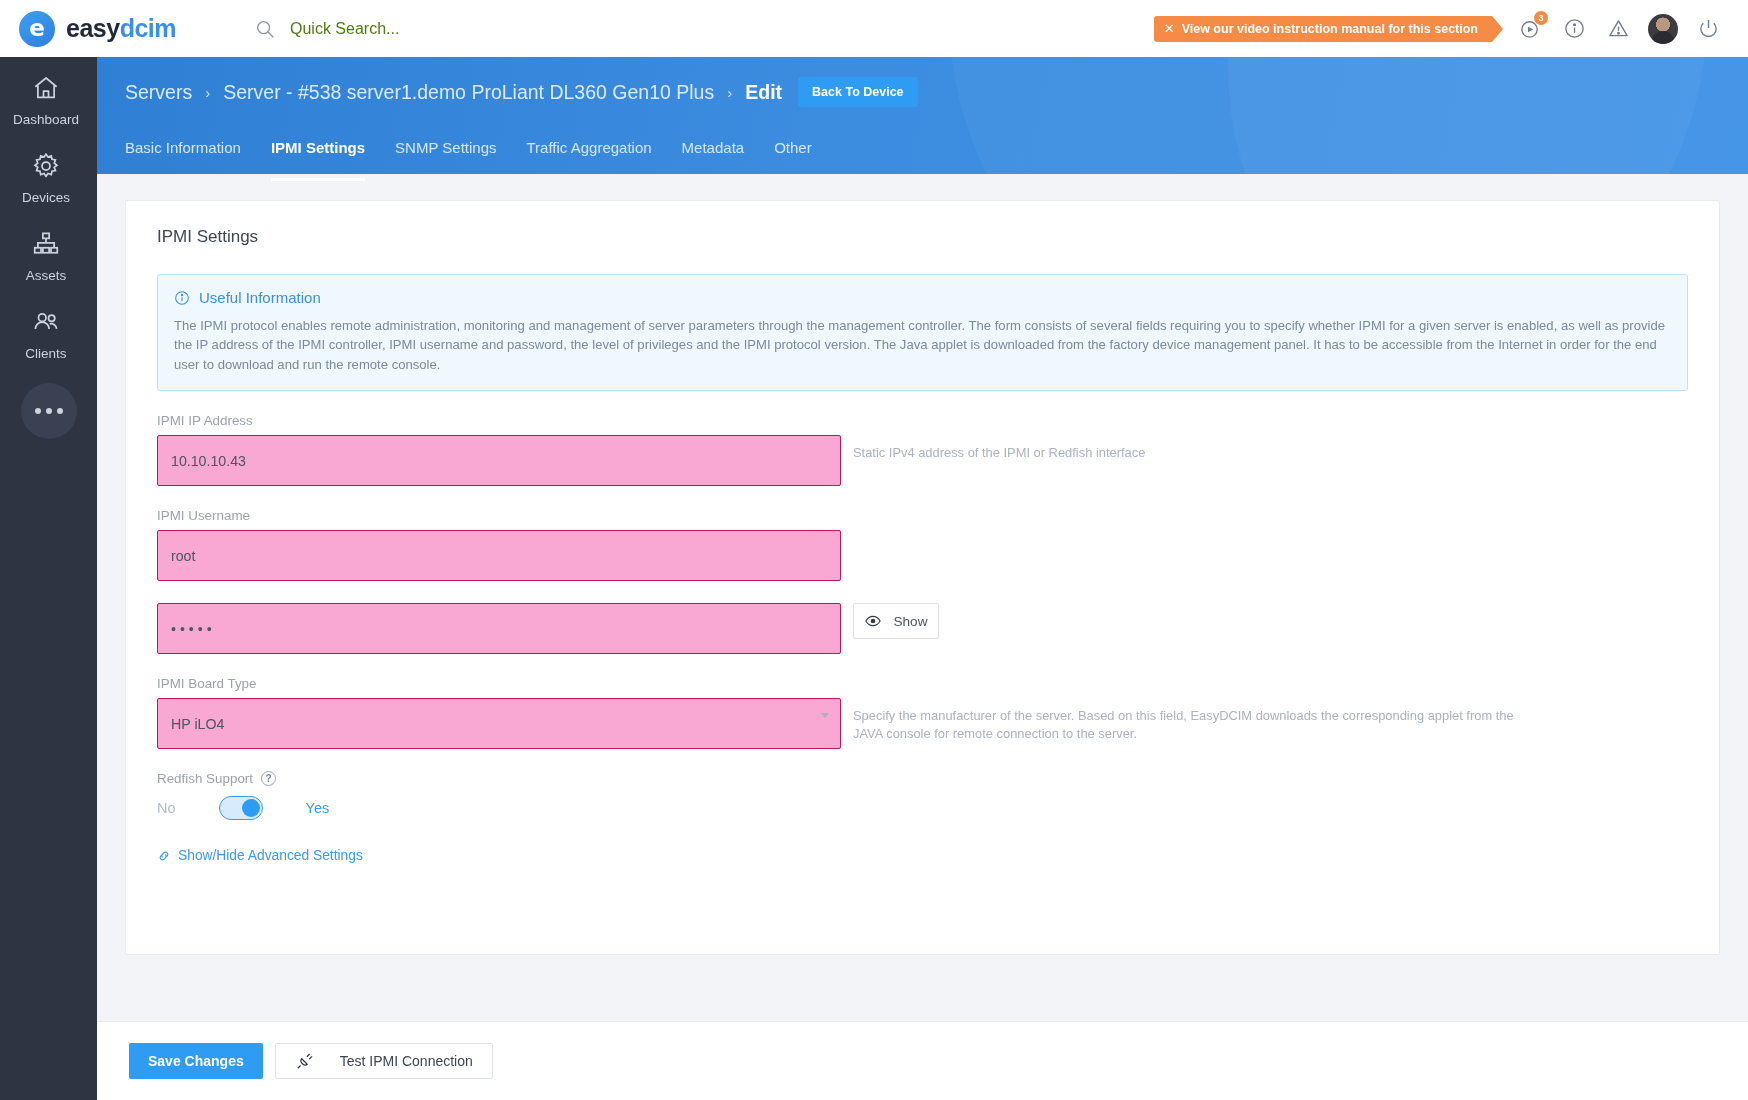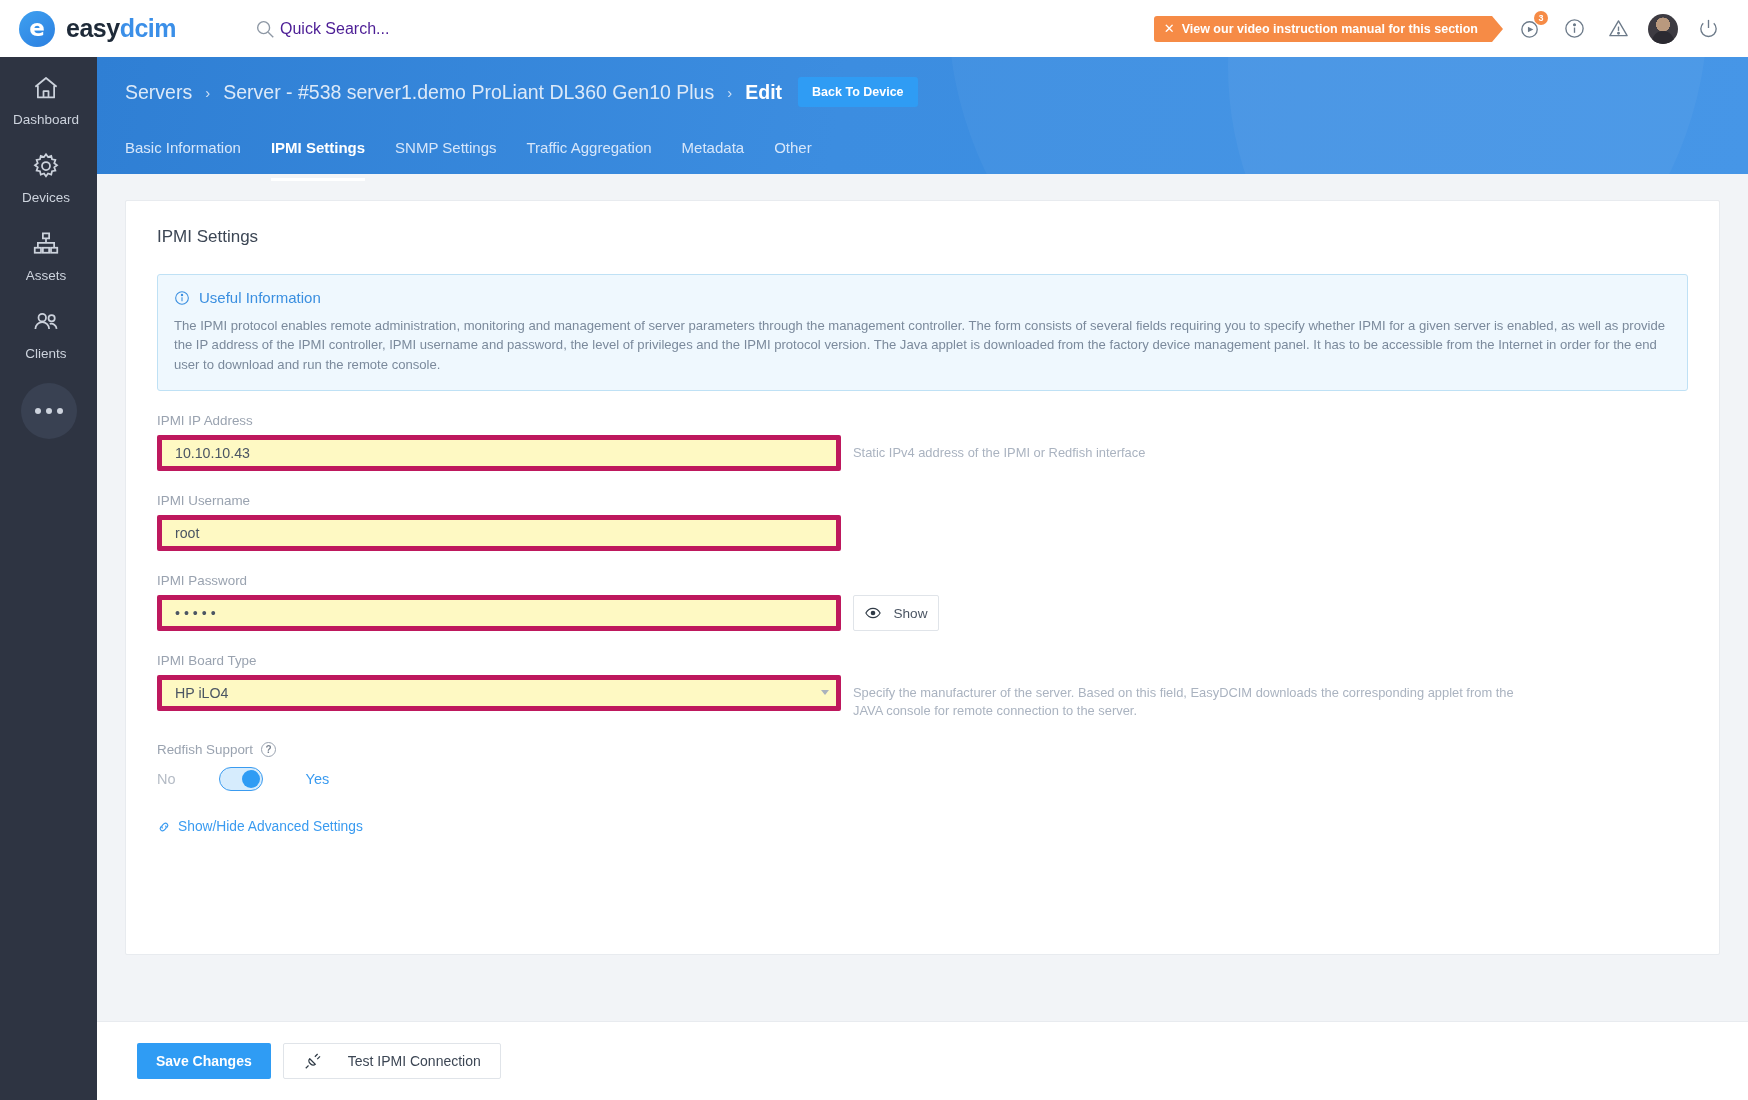--- a/index.html
+++ b/index.html
@@ -26,21 +26,21 @@
     display: flex; align-items: center; justify-content: center;
     color: #fff; font-size: 23px; font-weight: 700; line-height: 1;
     font-family: "DejaVu Sans", sans-serif;
   }
   .logo-text { margin-left: 11px; font-size: 25px; font-weight: 700; letter-spacing: -0.5px; }
   .logo-easy { color: #1e2a38; }
   .logo-dcim { color: #3b8fe8; }
 
   #quicksearch { display: flex; align-items: center; margin-left: 78px; }
   #quicksearch .qs-text {
-    margin-left: 4px; color: #4c1d95; font-size: 16px;
+    margin-left: 14px; color: #4d7c0f; font-size: 16px;
   }
 
   #topright {
     margin-left: auto; display: flex; align-items: center;
     margin-right: 18px; gap: 0px;
   }
   #video-banner {
     position: relative;
     background: #f68b46;
     color: #fff; font-size: 12.5px; font-weight: 700;
@@ -184,23 +184,23 @@
   }
 
   
   .field { margin: 22px 0 0 31px; }
   .field-label {
     font-size: 13.4px; color: #9aa3b0; margin-bottom: 7px;
     display: flex; align-items: center; gap: 8px;
   }
   .field-row { display: flex; align-items: flex-start; }
   .ctl {
-    width: 684px; height: 36px;
-    border: 5px solid #be185d; border-radius: 2px;
-    background: #fef9c3;
+    width: 684px; height: 51px;
+    border: 1px solid #be185d; border-radius: 2px;
+    background: #f9a8d4;
     display: flex; align-items: center;
     padding: 0 13px;
     font-size: 14.2px; color: #4b5563;
   }
   select.ctl {
     appearance: none; -webkit-appearance: none;
     font-family: "Liberation Sans", sans-serif;
     color:#4b5563;
   }
   .select-wrap { position: relative; width: 684px; }
@@ -258,21 +258,21 @@
     cursor: pointer;
   }
 
   
   #footer {
     position: absolute; left: 97px; bottom: 0;
     width: 1651px; height: 79px;
     background: #ffffff;
     border-top: 1px solid #e8ebef;
     display: flex; align-items: center;
-    padding-left: 40px;
+    padding-left: 32px;
     z-index: 20;
   }
   #save-btn {
     background: #2f9cf4; color: #fff;
     border: none; border-radius: 2px;
     height: 36px; padding: 0 19px;
     font-size: 14px; font-weight: 700; cursor: pointer;
     font-family: "Liberation Sans", sans-serif;
   }
   #test-btn {
@@ -458,21 +458,20 @@
     </div>
 
     <div class="field">
       <div class="field-label">IPMI Username</div>
       <div class="field-row">
         <input class="ctl" type="text" value="root" style="">
       </div>
     </div>
 
     <div class="field">
-      <div class="field-label">IPMI Password</div>
       <div class="field-row">
         <input class="ctl" type="text" value="• • • • •" style="">
         <div id="show-btn">
           <span>
             <svg width="18" height="18" viewBox="0 0 24 24" fill="none" stroke="#2f3a46" stroke-width="1.5">
               <path d="M2.5 12 C5 7.5 8.5 5.8 12 5.8 C15.5 5.8 19 7.5 21.5 12 C19 16.5 15.5 18.2 12 18.2 C8.5 18.2 5 16.5 2.5 12 Z"></path>
               <circle cx="12" cy="12" r="3.1" fill="#2f3a46" stroke="none"></circle>
             </svg>
           </span>
           <span>Show</span>

